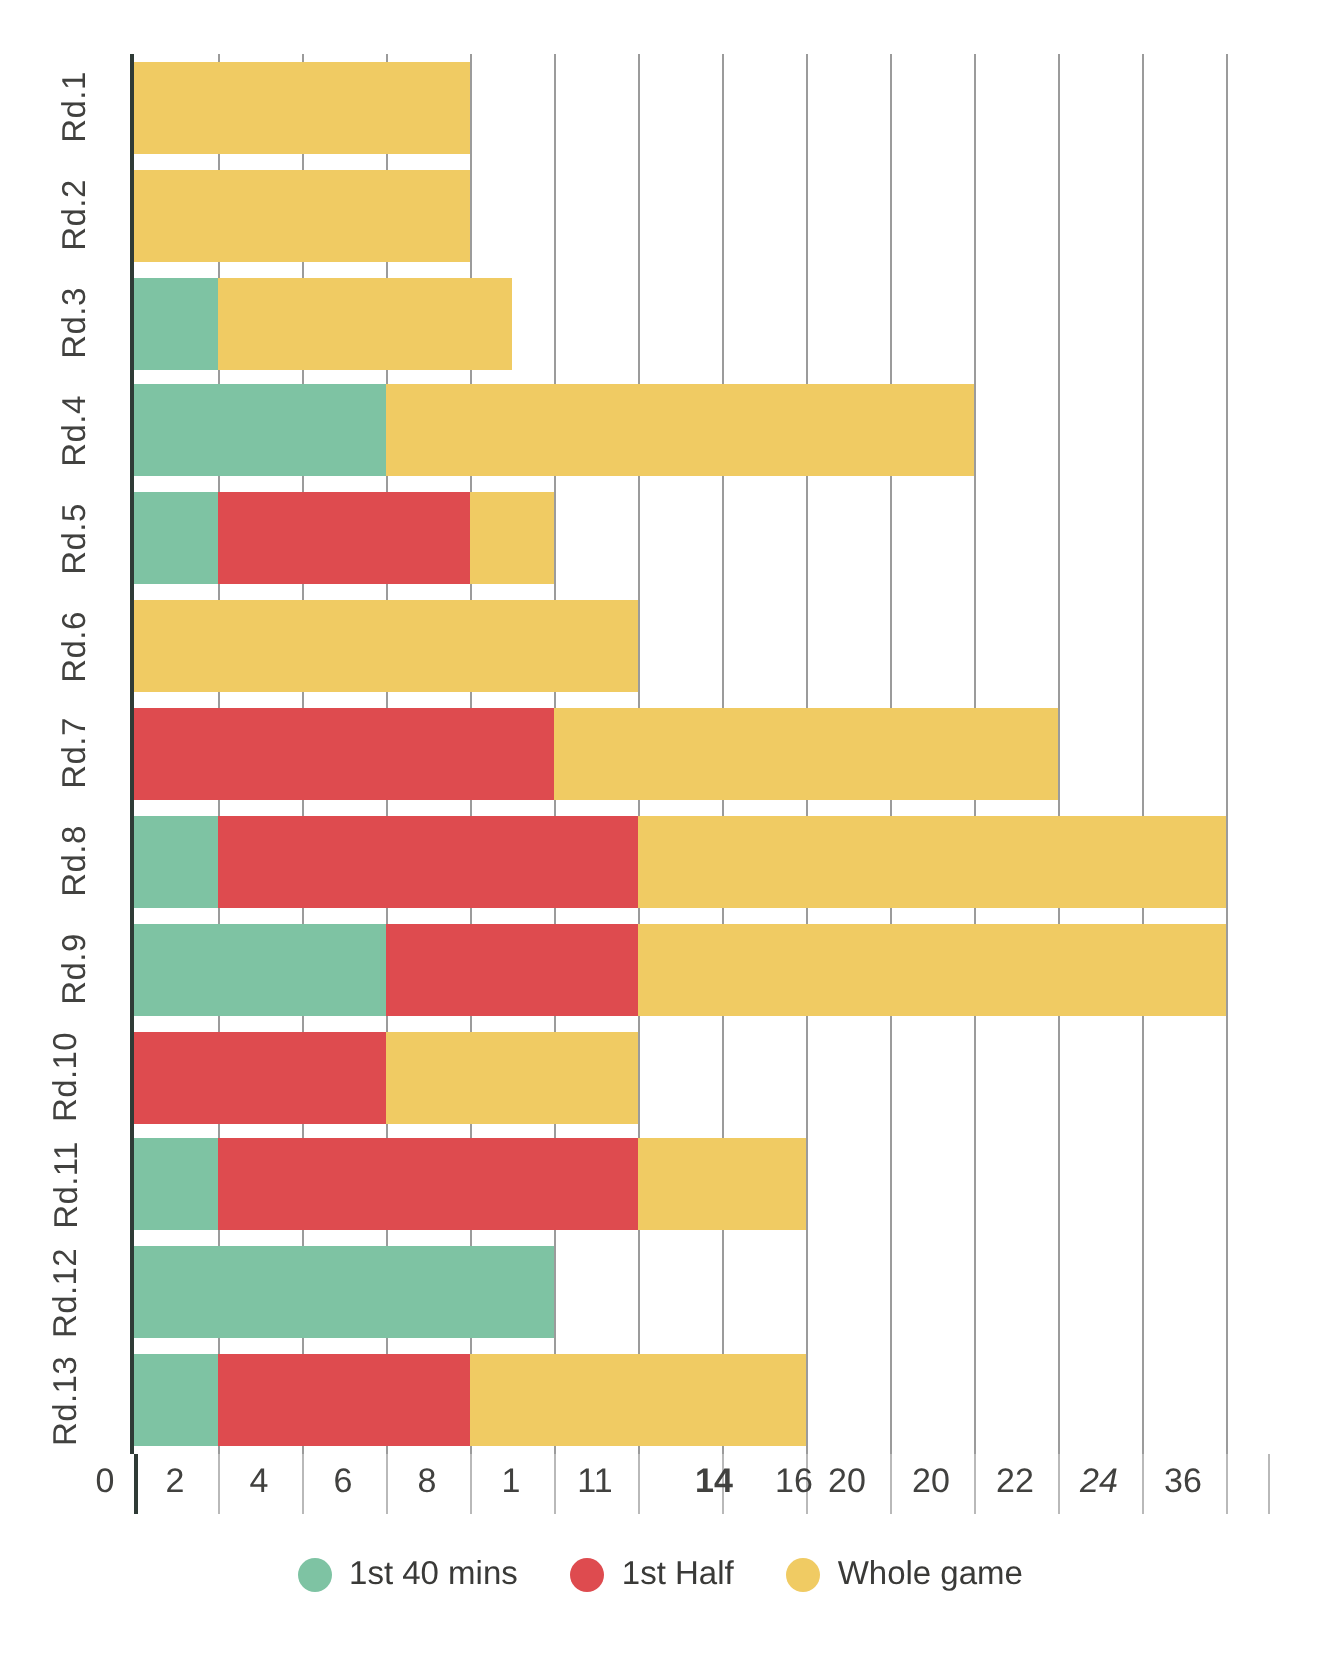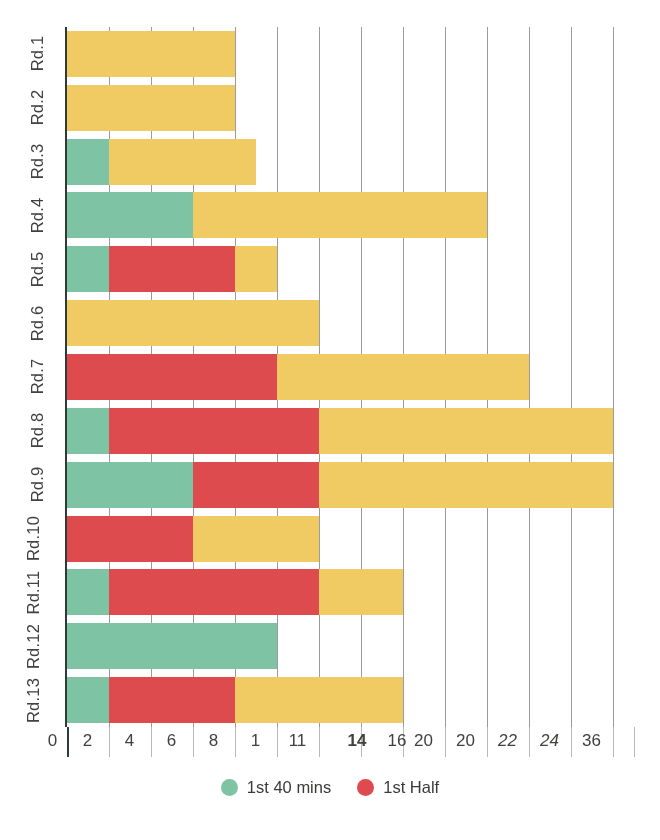--- a/index.html
+++ b/index.html
@@ -304,32 +304,36 @@
       <div class="x-tick-label" style="left: 277.5px;">11</div>
       <div class="x-tick-sep" style="left: 360.5px;"></div>
       <div class="x-tick-label" style="left: 337px; font-weight: bold;">14</div>
       <div class="x-tick-sep" style="left: 402.5px;"></div>
       <div class="x-tick-label" style="left: 377px;">16</div>
       <div class="x-tick-sep" style="left: 444.5px;"></div>
       <div class="x-tick-label" style="left: 403.5px;">20</div>
       <div class="x-tick-sep" style="left: 486.5px;"></div>
       <div class="x-tick-label" style="left: 445.5px;">20</div>
       <div class="x-tick-sep" style="left: 528.5px;"></div>
-      <div class="x-tick-label" style="left: 487.5px; font-style: italic;">22</div>
+      <div class="x-tick-label" style="left: 487.5px;">22</div>
       <div class="x-tick-sep" style="left: 570.5px;"></div>
       <div class="x-tick-label" style="left: 529.5px; font-style: italic;">24</div>
       <div class="x-tick-sep" style="left: 612.5px;"></div>
       <div class="x-tick-label" style="left: 571.5px;">36</div>
       <div class="x-tick-sep" style="left: 633.5px;"></div>
     </div>
 
   <div id="legend">
       <div class="legend-item">
         <span class="legend-swatch" style="background: rgb(126, 195, 163);"></span>
         <span class="legend-label">1st 40 mins</span>
       </div>
       <div class="legend-item">
         <span class="legend-swatch" style="background: rgb(222, 75, 79);"></span>
         <span class="legend-label">1st Half</span>
       </div>
+      <div class="legend-item">
+        <span class="legend-swatch" style="background: rgb(240, 203, 99);"></span>
+        <span class="legend-label">Whole game</span>
+      </div>
     </div>
 
 </div>
 
 </body></html>

